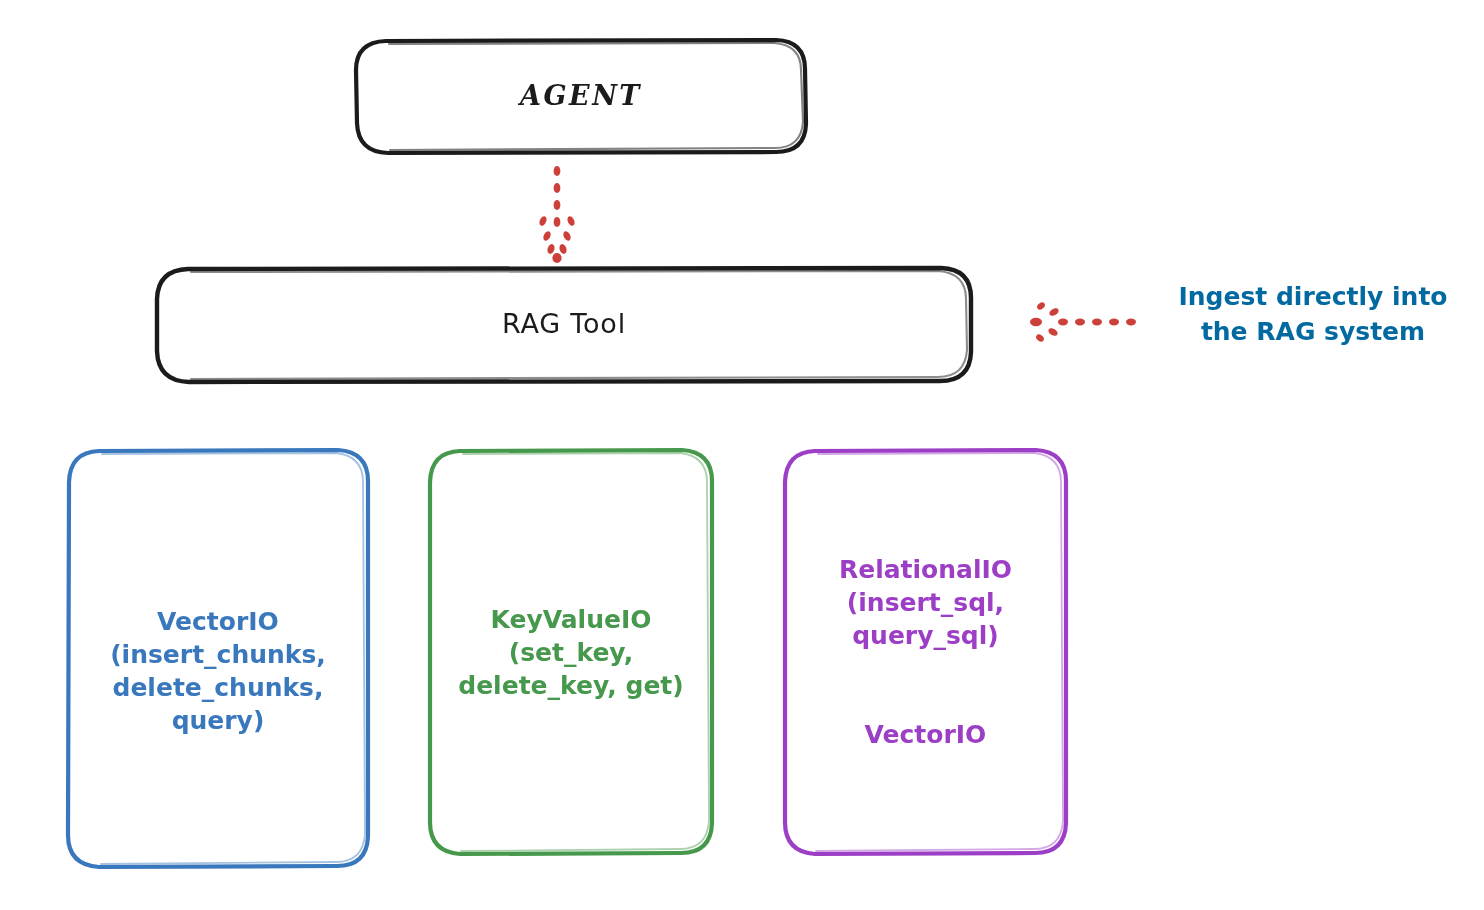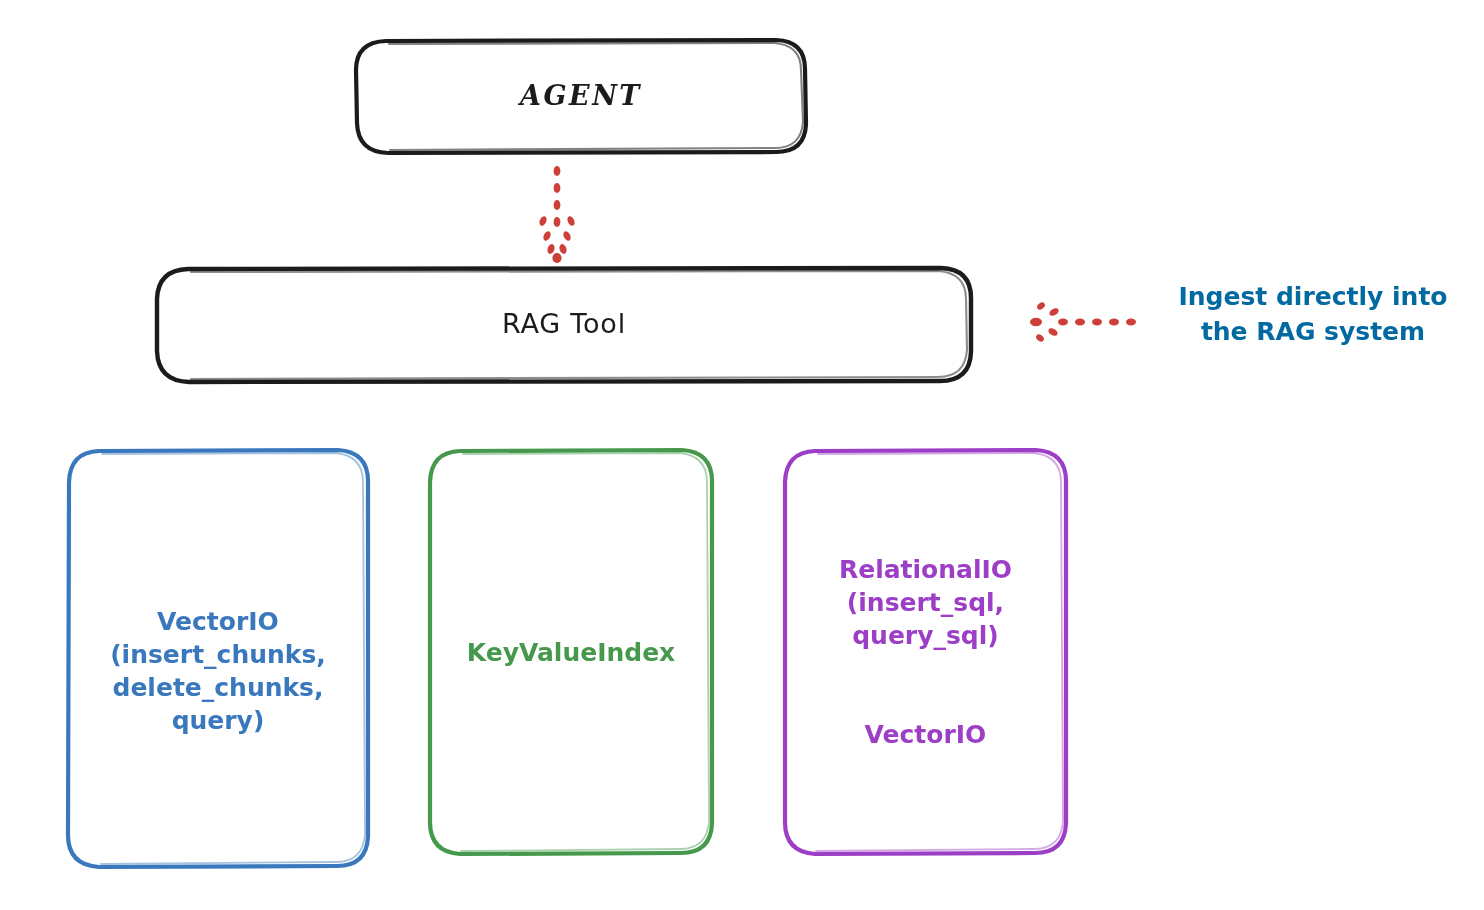--- a/index.html
+++ b/index.html
@@ -212,21 +212,23 @@
     <div class="store-body">
       <span class="store-api">VectorIO
 (insert_chunks,
 delete_chunks,
 query)</span>
     </div>
   </div>
 
   <div class="node" id="node-keyvalue">
     <div class="store-body">
-      <span class="store-index">KeyValueIndex</span>
+      <span class="store-api">KeyValueIO
+(set_key,
+delete_key, get)</span>
     </div>
   </div>
 
   <div class="node" id="node-relational">
     <div class="store-body">
       <span class="store-api">RelationalIO
 (insert_sql,
 query_sql)</span>
       <span class="store-index">VectorIO</span>
     </div>

